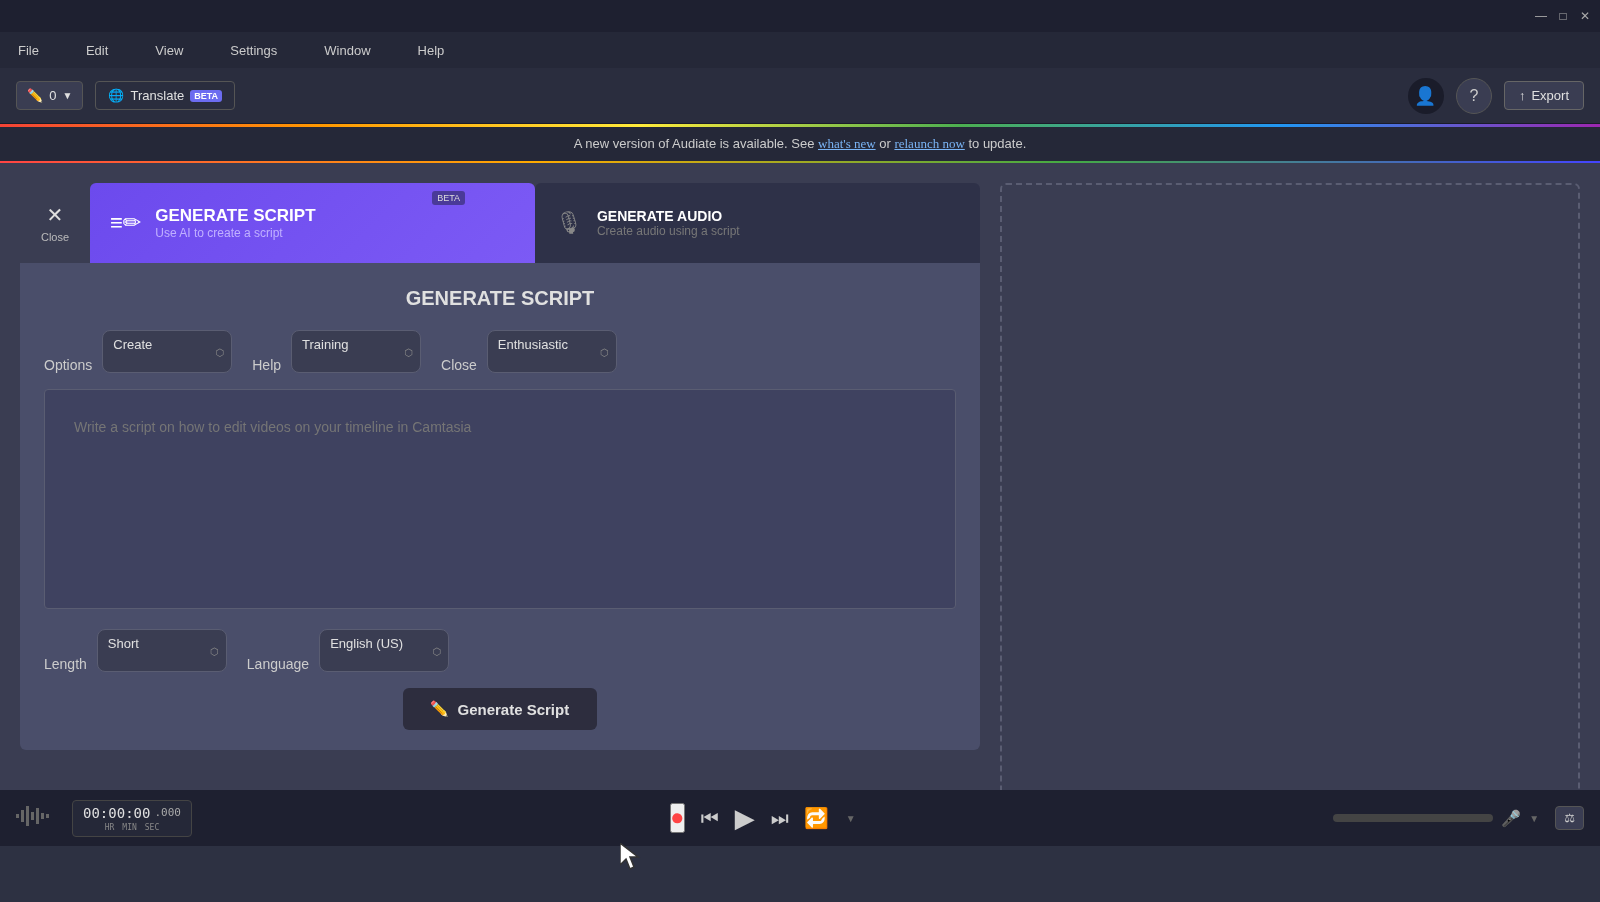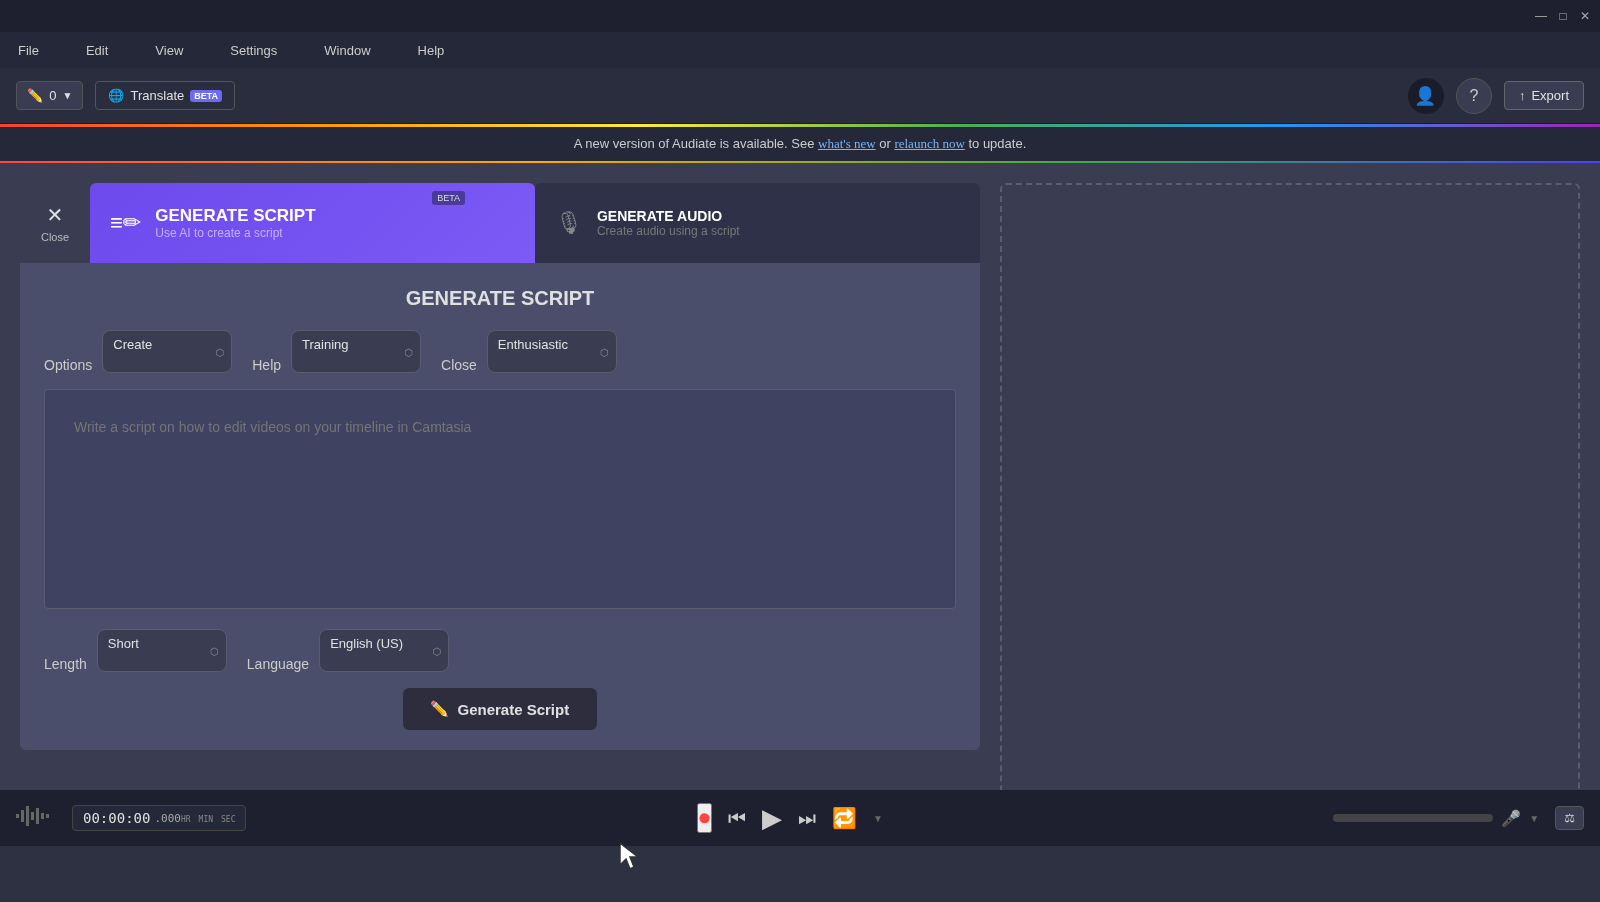--- a/index.html
+++ b/index.html
@@ -339,21 +339,21 @@
     .waveform-icon { color: #666; font-size: 18px; width: 40px; }
     .timecode {
       background: #252838;
       border: 1px solid #444;
       border-radius: 4px;
       padding: 4px 10px;
       font-family: monospace;
       font-size: 14px;
       color: #e0e0e0;
       display: flex;
-      flex-direction: row;
+      flex-direction: column;
       align-items: center;
     }
     .timecode-labels {
       display: flex;
       gap: 8px;
       font-size: 8px;
       color: #888;
       margin-top: 2px;
     }
     .transport-controls { display: flex; align-items: center; gap: 16px; flex: 1; justify-content: center; }

